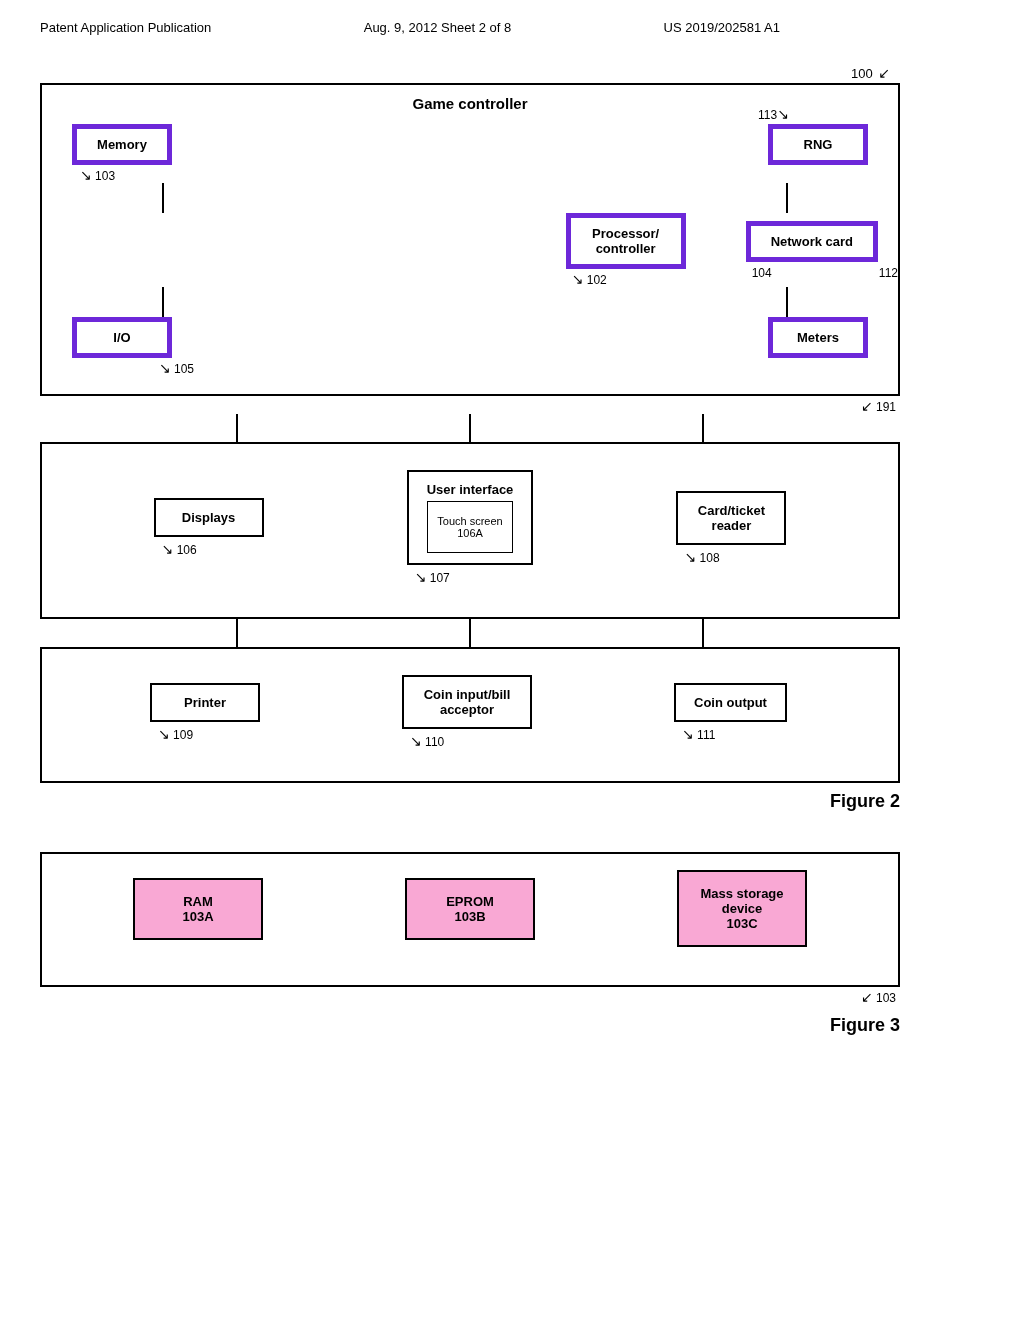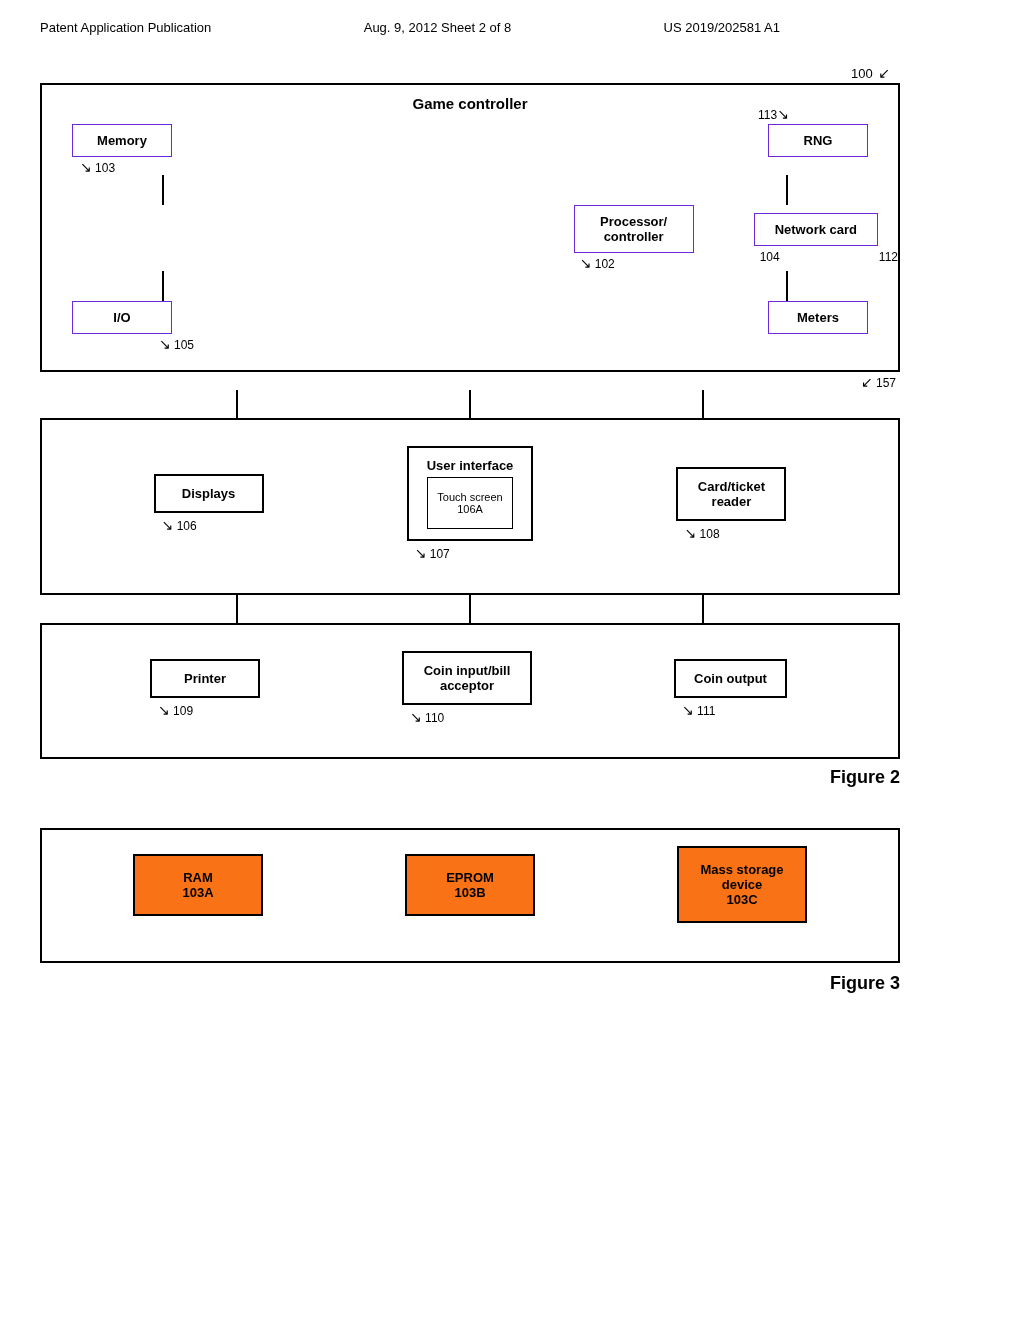--- a/index.html
+++ b/index.html
@@ -90,21 +90,21 @@
 
     
     .row-bot {
       display: flex;
       justify-content: space-between;
       align-items: flex-start;
       padding: 0 10px;
     }
 
     .small-box {
-      border: 1px solid #6d28d9;
+      border: 5px solid #6d28d9;
       padding: 8px 20px;
       text-align: center;
       font-weight: bold;
       font-size: 13px;
       background: #fff;
       min-width: 100px;
     }
 
     
     .level2 {
@@ -157,21 +157,21 @@
       align-items: center;
     }
 
     .fig3-item {
       border: 2px solid #000;
       padding: 14px 20px;
       text-align: center;
       font-weight: bold;
       font-size: 13px;
       min-width: 130px;
-      background: #f97316;
+      background: #f9a8d4;
     }
   </style>
 </head>
 <body>
 
 <div class="page">
 
   <div class="header">
     <span>Patent Application Publication</span>
     <span>Aug. 9, 2012   Sheet 2 of 8</span>
@@ -258,21 +258,21 @@
           <div class="small-box">
             <span>Meters</span>
           </div>
         </div>
       </div>
 
       <div style="height:16px;"></div>
     </div>
 
     <div style="text-align:right; font-size:12px; margin-top:2px; margin-right:4px;">
-      <span style="font-size:14px;">↙</span> <span>157</span>
+      <span style="font-size:14px;">↙</span> <span>191</span>
     </div>
 
     <div style="display:flex; justify-content:space-around; padding:0 80px; height:28px;">
       <div style="width:2px; background:#000; height:28px;"></div>
       <div style="width:2px; background:#000; height:28px;"></div>
       <div style="width:2px; background:#000; height:28px;"></div>
     </div>
 
     <div class="level2">
       <div class="section-row">
@@ -366,19 +366,22 @@
 
           <div style="position:relative;">
             <div class="fig3-item">
               <span>Mass storage<br>device<br>103C</span>
             </div>
           </div>
         </div>
         <div style="height:14px;"></div>
       </div>
 
+      <div style="text-align:right; font-size:12px; margin-top:2px; margin-right:4px;">
+        <span style="font-size:14px;">↙</span> <span>103</span>
+      </div>
 
       <div class="figure-label" style="margin-top:10px;">Figure 3</div>
     </div>
 
   </div>
 
 </div>
 
 </body></html>

